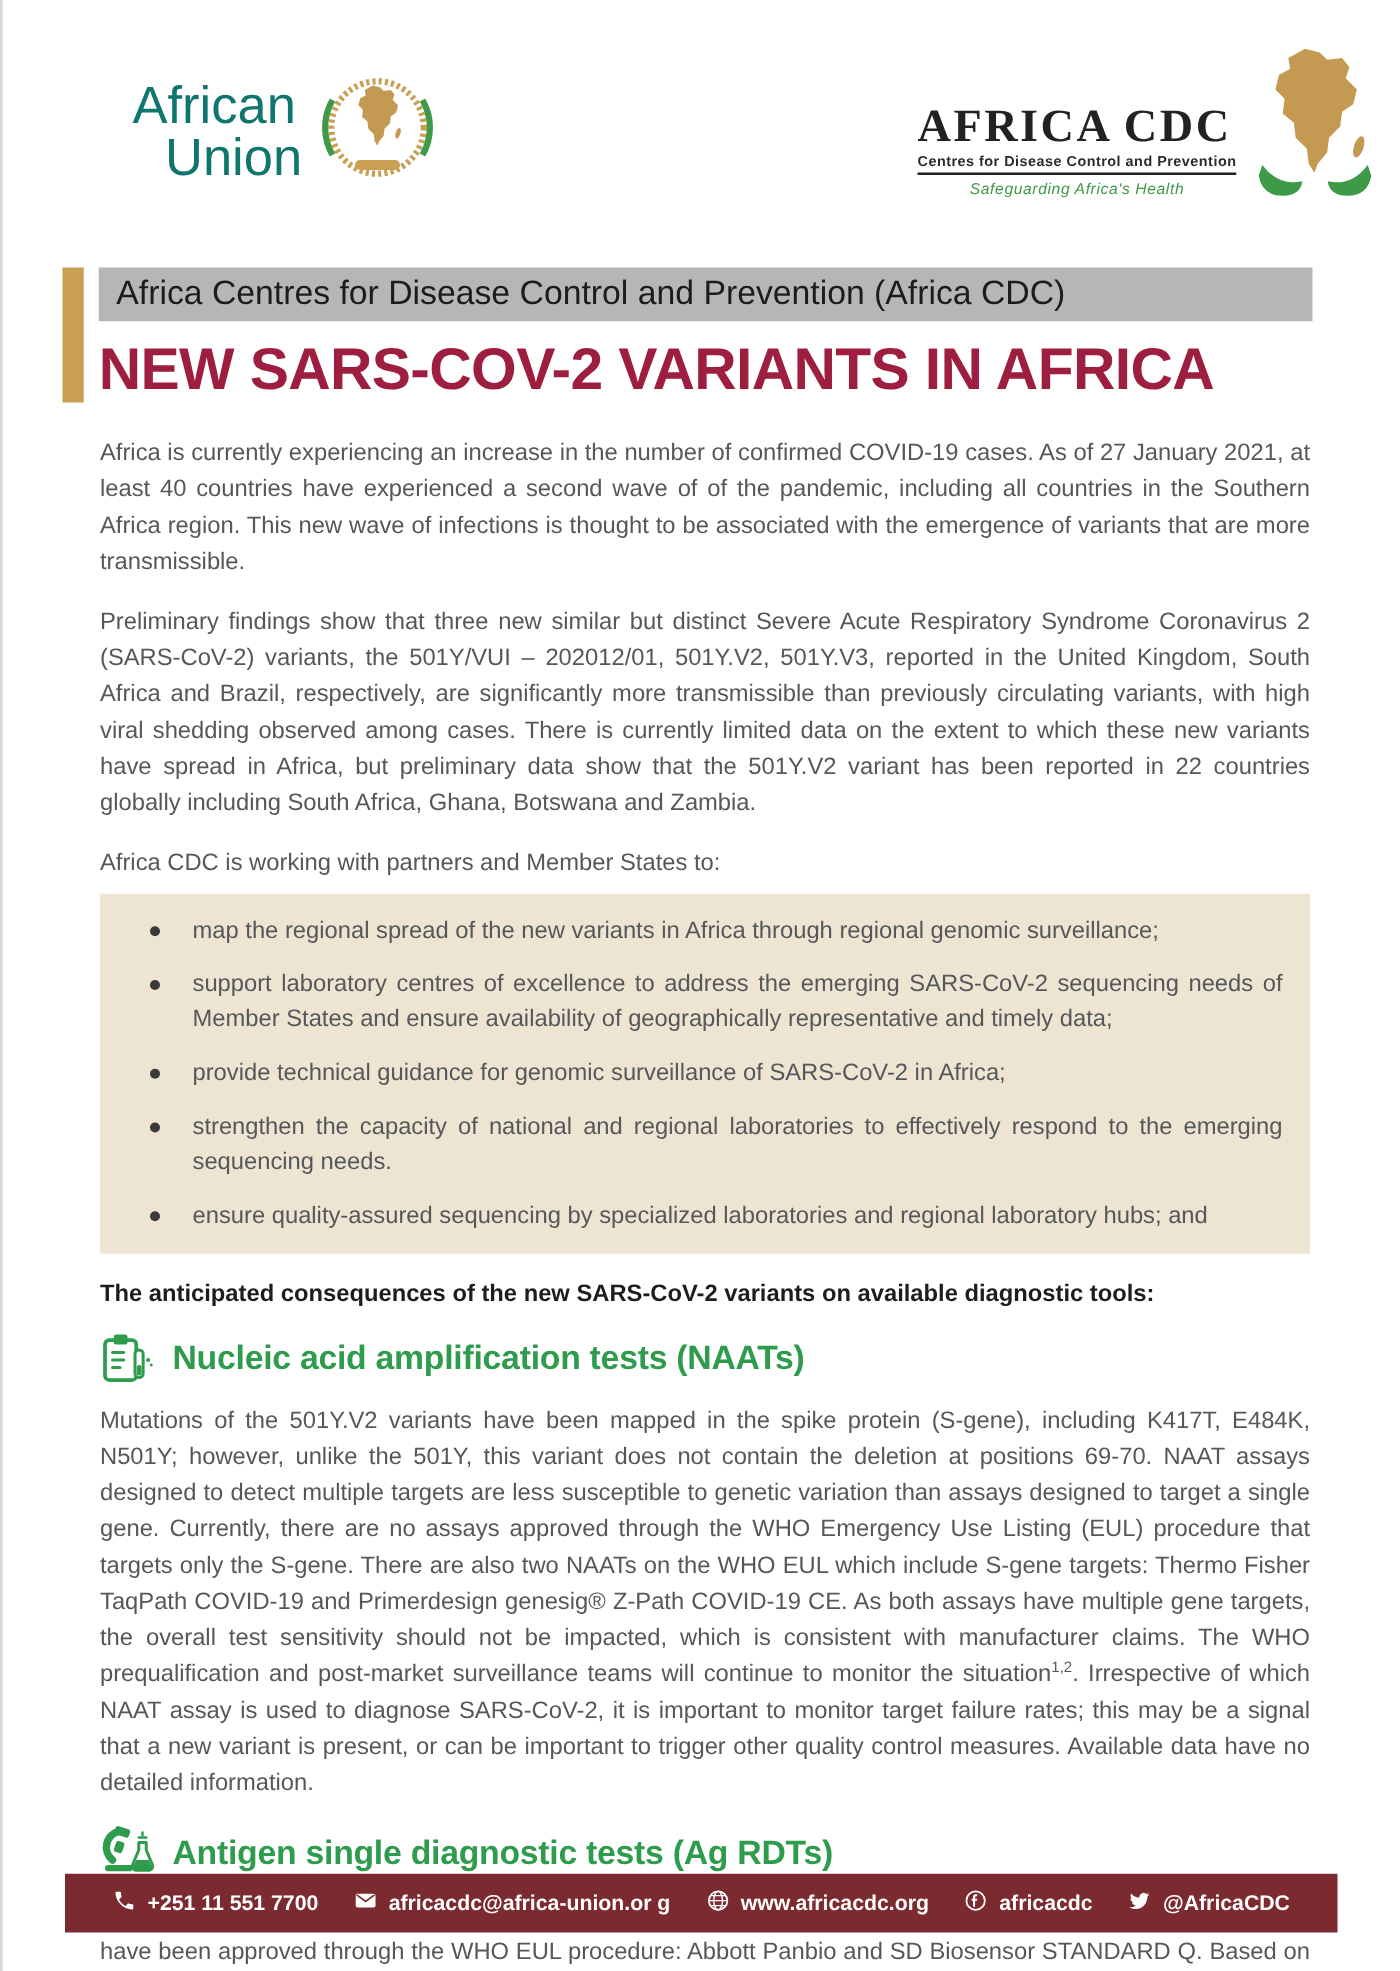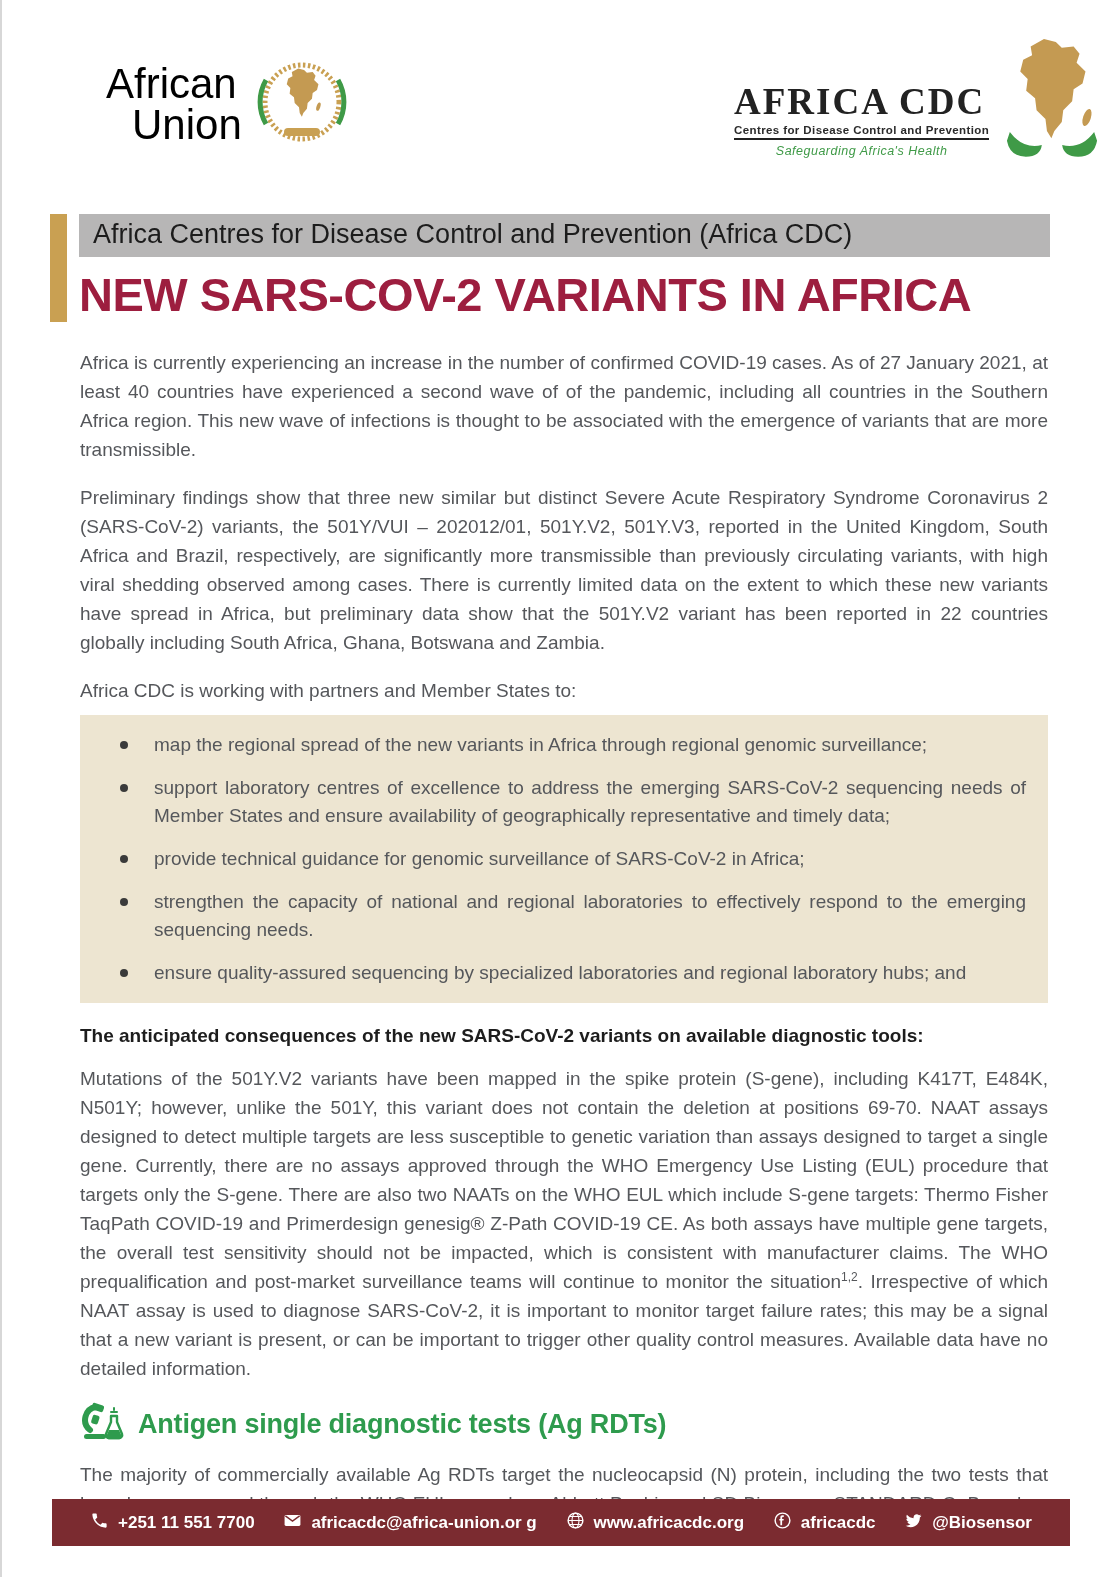--- a/index.html
+++ b/index.html
@@ -14,21 +14,21 @@
     border-left: 2px solid #d7d7d7;
   }
 
   
   .masthead { position: relative; height: 200px; }
   .au-logo {
     position: absolute; left: 104px; top: 52px;
     display: flex; align-items: center; gap: 10px;
   }
   .au-text {
-    color: #000000; font-size: 42px; line-height: 0.98;
+    color: #0f766e; font-size: 42px; line-height: 0.98;
     font-weight: 500; letter-spacing: 0px;
   }
   .au-text .au-line2 { padding-left: 26px; }
   .au-emblem { width: 100px; height: 100px; }
 
   .cdc-logo {
     position: absolute; left: 732px; top: 48px;
     display: flex; align-items: flex-start;
   }
   .cdc-text { margin-top: 32px; }
@@ -182,20 +182,34 @@
           </li>
         <li>
             <span class="dot"></span>
             <span>ensure quality-assured sequencing by specialized laboratories and regional laboratory hubs; and</span>
           </li>
       </ul>
     </div>
 
     <p class="bold-heading">The anticipated consequences of the new SARS-CoV-2 variants on available diagnostic tools:</p>
 
+    <div class="section-head">
+      <span class="icon">
+        <svg viewBox="0 0 44 44">
+          <rect x="4" y="8" width="25" height="32" rx="3.5" fill="none" stroke="#2e9b4d" stroke-width="3"></rect>
+          <rect x="11" y="3.5" width="11" height="8" rx="2" fill="#2e9b4d"></rect>
+          <path d="M10 18 h9 M10 24 h9 M10 30 h6" stroke="#2e9b4d" stroke-width="2.4" stroke-linecap="round"></path>
+          <rect x="28" y="16" width="6.5" height="22" rx="3.2" fill="#ffffff" stroke="#2e9b4d" stroke-width="2.4"></rect>
+          <rect x="29.4" y="28" width="3.8" height="8.4" rx="1.9" fill="#2e9b4d"></rect>
+          <circle cx="38.5" cy="24" r="1.6" fill="#2e9b4d"></circle>
+          <circle cx="41" cy="28" r="1.2" fill="#2e9b4d"></circle>
+        </svg>
+      </span>
+      <h2>Nucleic acid amplification tests (NAATs)</h2>
+    </div>
     <p class="para"><span>Mutations of the 501Y.V2 variants have been mapped in the spike protein (S-gene), including K417T, E484K, N501Y; however, unlike the 501Y, this variant does not contain the deletion at positions 69-70. NAAT assays designed to detect multiple targets are less susceptible to genetic variation than assays designed to target a single gene. Currently, there are no assays approved through the WHO Emergency Use Listing (EUL) procedure that targets only the S-gene. There are also two NAATs on the WHO EUL which include S-gene targets: Thermo Fisher TaqPath COVID-19 and Primerdesign genesig® Z-Path COVID-19 CE. As both assays have multiple gene targets, the overall test sensitivity should not be impacted, which is consistent with manufacturer claims. The WHO prequalification and post-market surveillance teams will continue to monitor the situation</span><sup>1,2</sup><span>. Irrespective of which NAAT assay is used to diagnose SARS-CoV-2, it is important to monitor target failure rates; this may be a signal that a new variant is present, or can be important to trigger other quality control measures. Available data have no detailed information.</span></p>
 
     <div class="section-head">
       <span class="icon">
         <svg viewBox="0 0 44 44">
           <path d="M16 5 a 13 13 0 0 0 -6 23" fill="none" stroke="#2e9b4d" stroke-width="6" stroke-linecap="round"></path>
           <rect x="12" y="2" width="12" height="7" rx="2" fill="#2e9b4d" transform="rotate(18 18 5)"></rect>
           <rect x="12" y="13" width="7" height="9" rx="2" fill="#2e9b4d" transform="rotate(18 15 17)"></rect>
           <rect x="4" y="32" width="22" height="5" rx="2.5" fill="#2e9b4d"></rect>
           <path d="M31 14 h6 l0 6 5 12 a3 3 0 0 1 -3 4 h-10 a3 3 0 0 1 -3 -4 l5 -12 z" fill="none" stroke="#2e9b4d" stroke-width="2.4" stroke-linejoin="round"></path>
@@ -245,17 +259,17 @@
           </svg>
       </span>
       <span>africacdc</span>
     </span>
     <span class="f-item">
       <span>
         <svg viewBox="0 0 24 24">
             <path d="M22 5.9c-.7.3-1.5.6-2.3.7.8-.5 1.5-1.3 1.8-2.3-.8.5-1.7.8-2.6 1A4.1 4.1 0 0 0 12 8.1c0 .3 0 .6.1.9C8.7 8.8 5.7 7.2 3.7 4.7c-.4.6-.6 1.3-.6 2.1 0 1.4.7 2.7 1.8 3.4-.7 0-1.3-.2-1.9-.5v.1c0 2 1.4 3.7 3.3 4-.3.1-.7.2-1.1.2-.3 0-.5 0-.8-.1.5 1.6 2 2.8 3.8 2.9A8.3 8.3 0 0 1 2 18.6a11.6 11.6 0 0 0 6.3 1.9c7.5 0 11.7-6.3 11.7-11.7v-.5c.8-.6 1.5-1.3 2-2.4z" fill="#fff"></path>
           </svg>
       </span>
-      <span>@Biosensor</span>
+      <span>@AfricaCDC</span>
     </span>
   </footer>
 
 </div>
 
 </body></html>

